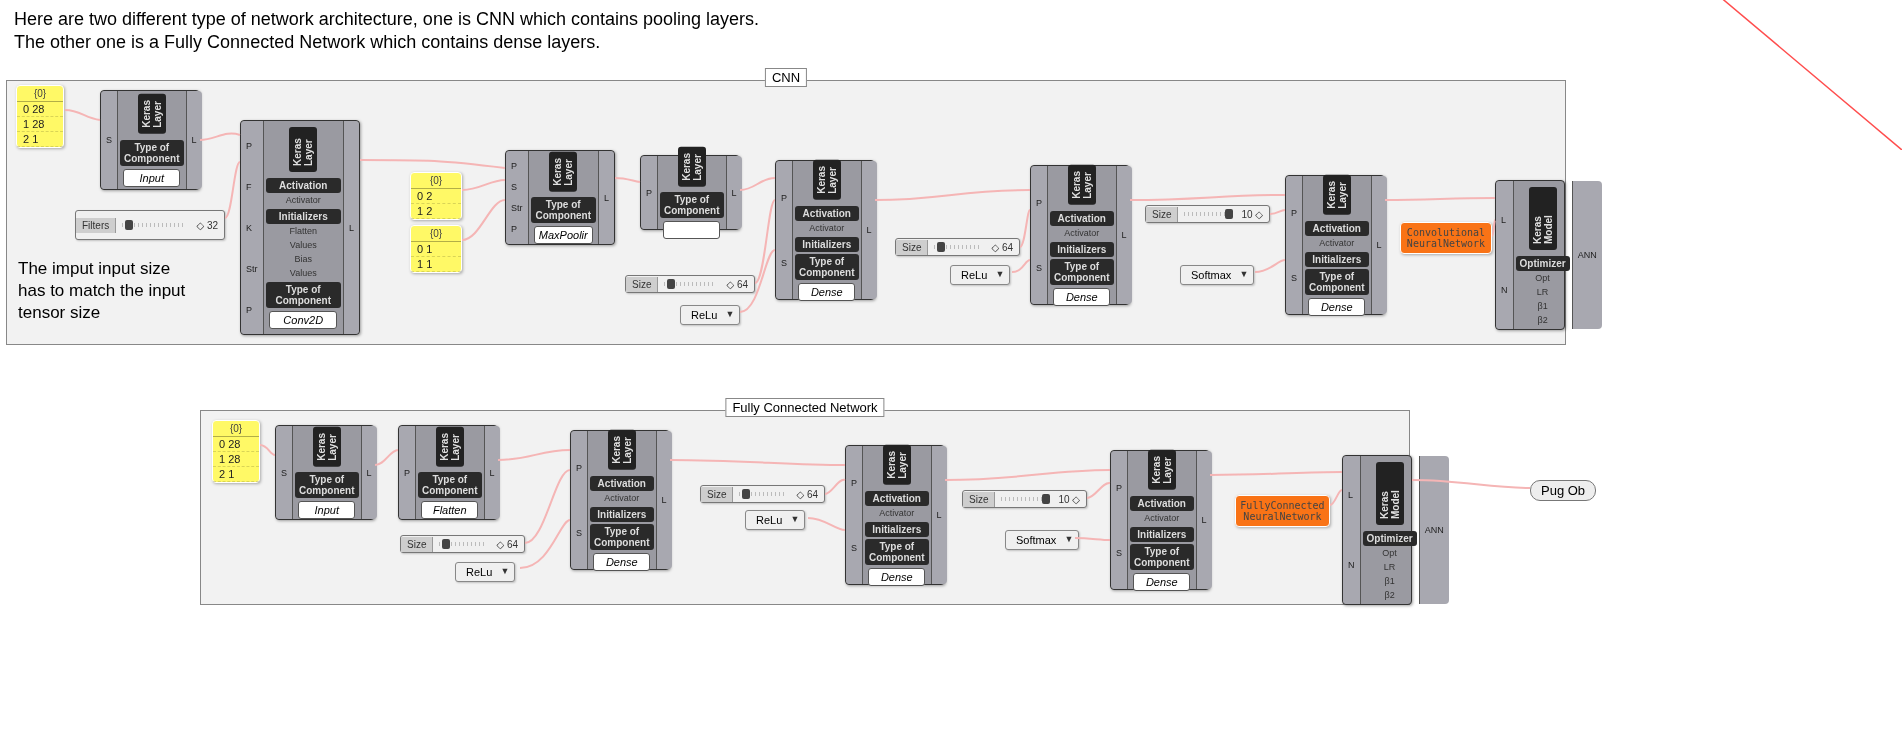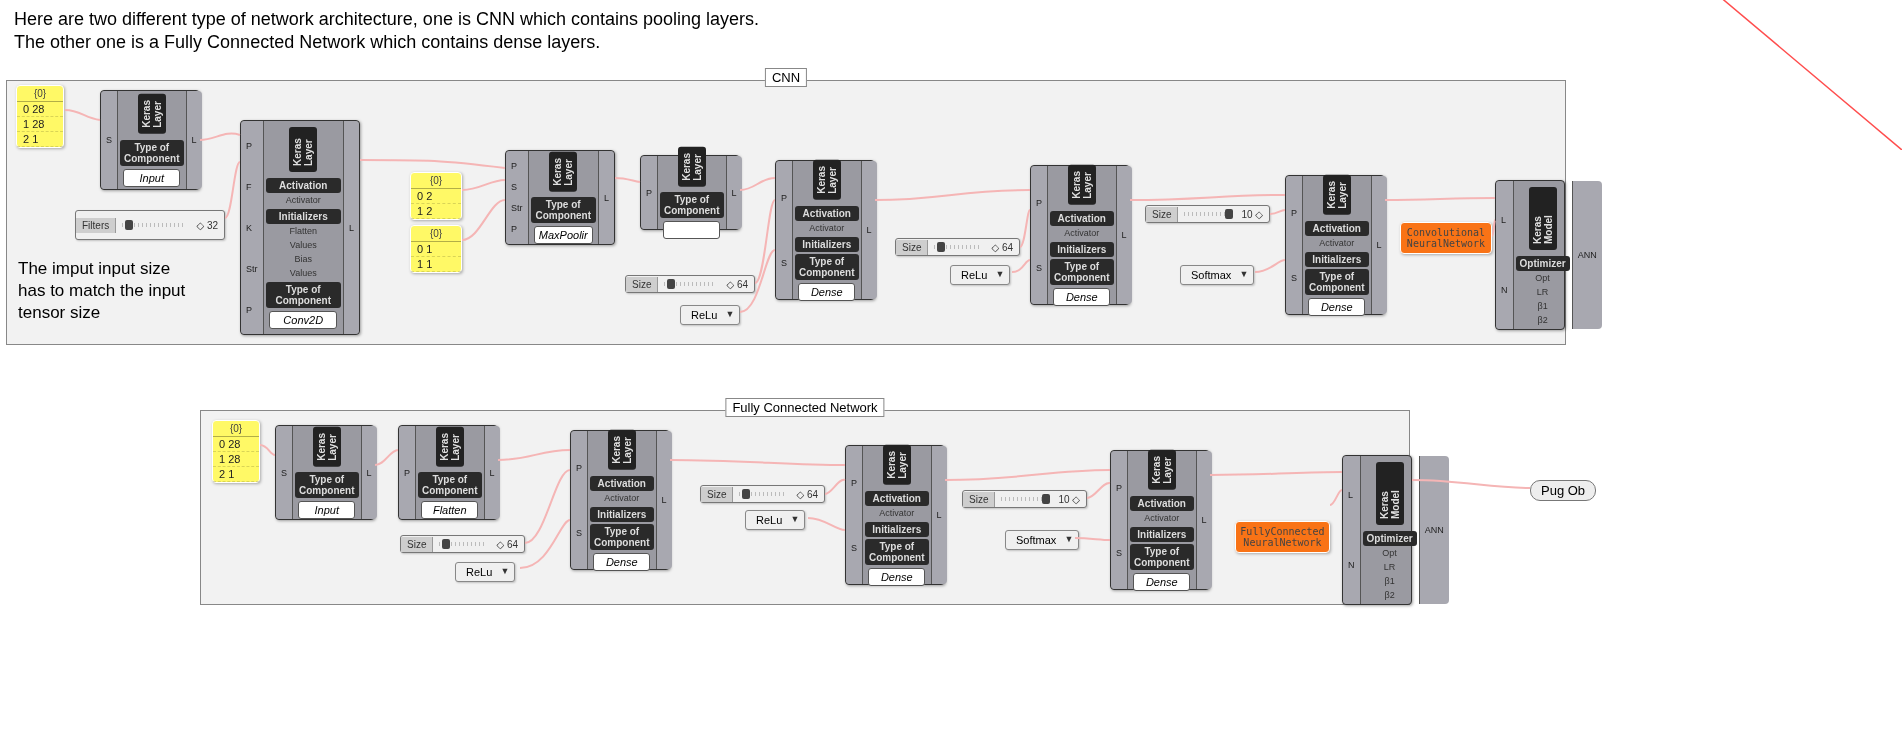--- a/index.html
+++ b/index.html
@@ -534,21 +534,21 @@
     <div class="sub-label">Activator</div>
     <div class="section-bar">Initializers</div>
     <div class="section-bar">Type of Component</div>
     <input class="field" value="Dense" style="">
   </div>
   <div class="comp-ports right">
       <div class="port">L</div>
     </div>
 </div>
 
-<div class="panel panel-yellow-lite" style="left:1235px; top:495px; width:95px; padding:4px; font-size:10px; font-family:monospace; color:#444; text-align:center;margin-top:26px;">
+<div class="panel panel-yellow-lite" style="left:1235px; top:495px; width:95px; padding:4px; font-size:10px; font-family:monospace; color:#444; text-align:center;">
   <span>FullyConnected NeuralNetwork</span>
 </div>
 
 <div class="comp" style="left:1342px; top:455px; width:70px; height:150px;">
   <div class="comp-ports left">
     <div class="port">L</div>
     <div class="port">N</div>
   </div>
   <div class="comp-body">
     <div class="vertical-title">Keras Model</div>

